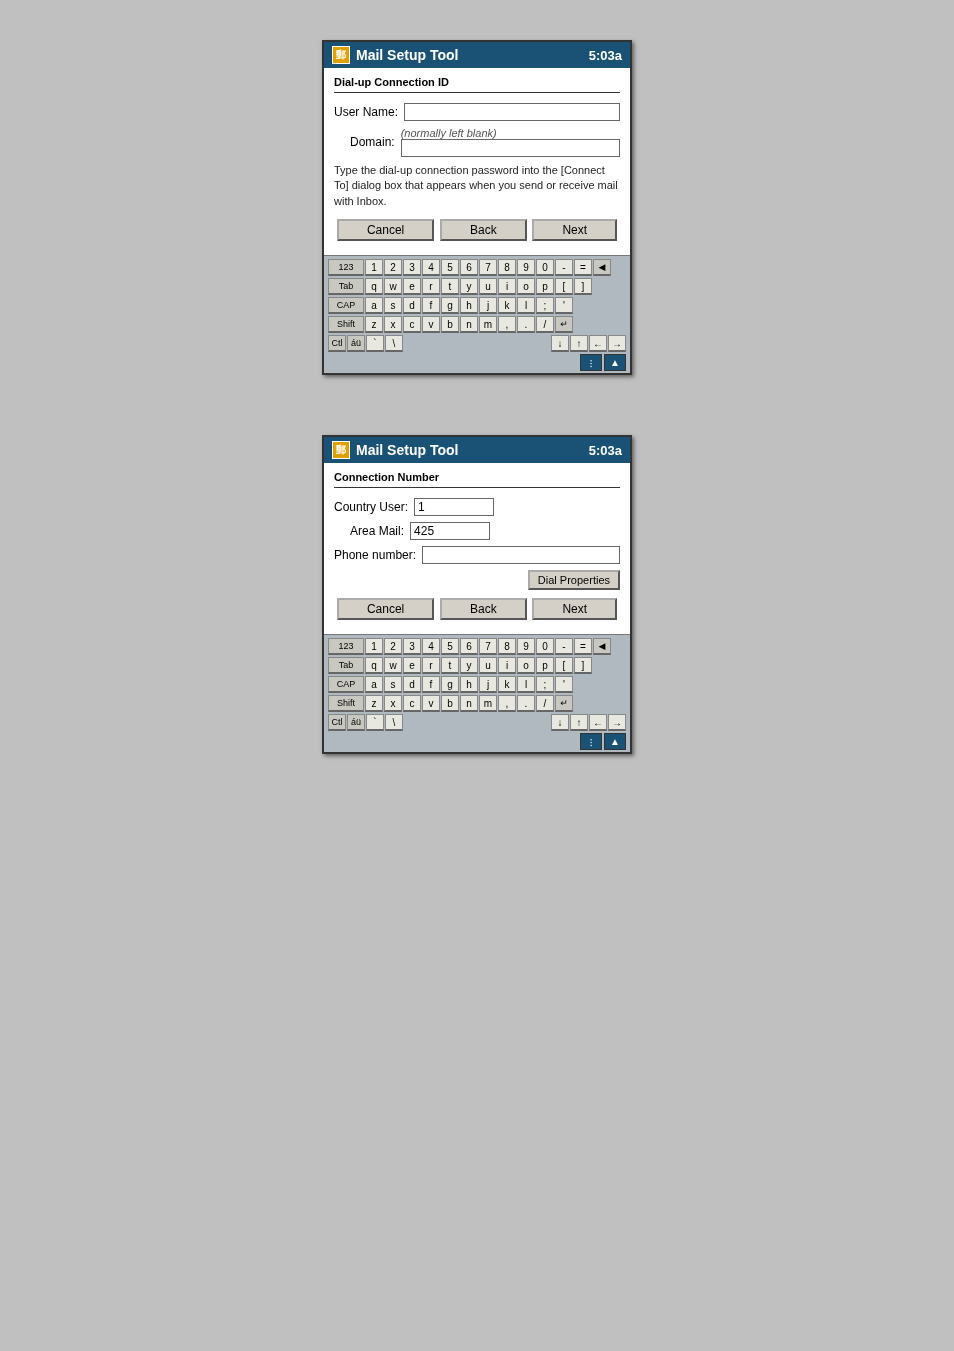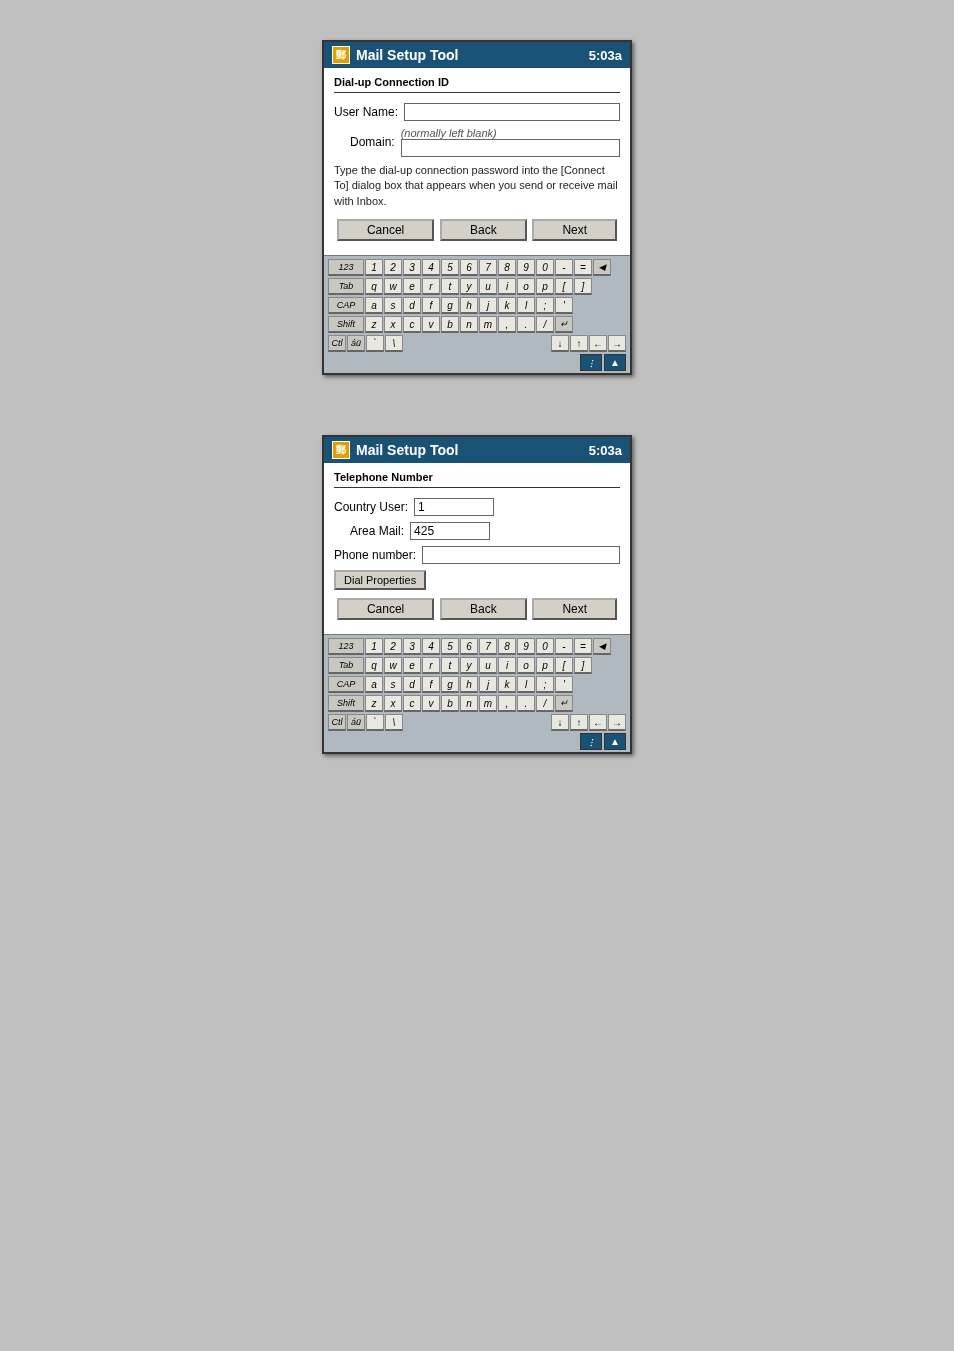--- a/index.html
+++ b/index.html
@@ -132,21 +132,20 @@
       cursor: pointer;
       min-width: 55px;
       text-align: center;
     }
 
     
     .keyboard {
       background: #b0b8c0;
       border-top: 1px solid #777;
       padding: 3px 4px 2px 4px;
-      font-style: italic;
     }
 
     .kb-row {
       display: flex;
       gap: 1px;
       margin-bottom: 2px;
     }
 
     .kb-key {
       background: #e8e8e0;
@@ -192,20 +191,21 @@
       height: 17px;
       display: flex;
       align-items: center;
       justify-content: center;
       cursor: pointer;
     }
 
     
     .dial-props-row {
       display: flex;
+      justify-content: flex-end;
       margin: 4px 0 8px 0;
     }
 
     .dial-props-btn {
       border: 2px outset #aaa;
       background: #d4d0c8;
       font-size: 11px;
       padding: 2px 8px;
       cursor: pointer;
     }
@@ -336,21 +336,21 @@
 
     <div class="title-bar">
       <div class="title-bar-left">
         <span class="title-bar-icon">郵</span>
         <span>Mail Setup Tool</span>
       </div>
       <span class="title-bar-time">5:03a</span>
     </div>
 
     <div class="window-content">
-      <div class="section-title">Telephone Number</div>
+      <div class="section-title">Connection Number</div>
 
       <div class="form-row">
         <span class="form-label">Country User:</span>
         <input class="form-input" type="text" style="max-width: 80px;" value="1">
       </div>
 
       <div class="form-row indent">
         <span class="form-label">Area Mail:</span>
         <input class="form-input" type="text" style="max-width: 80px;" value="425">
       </div>

